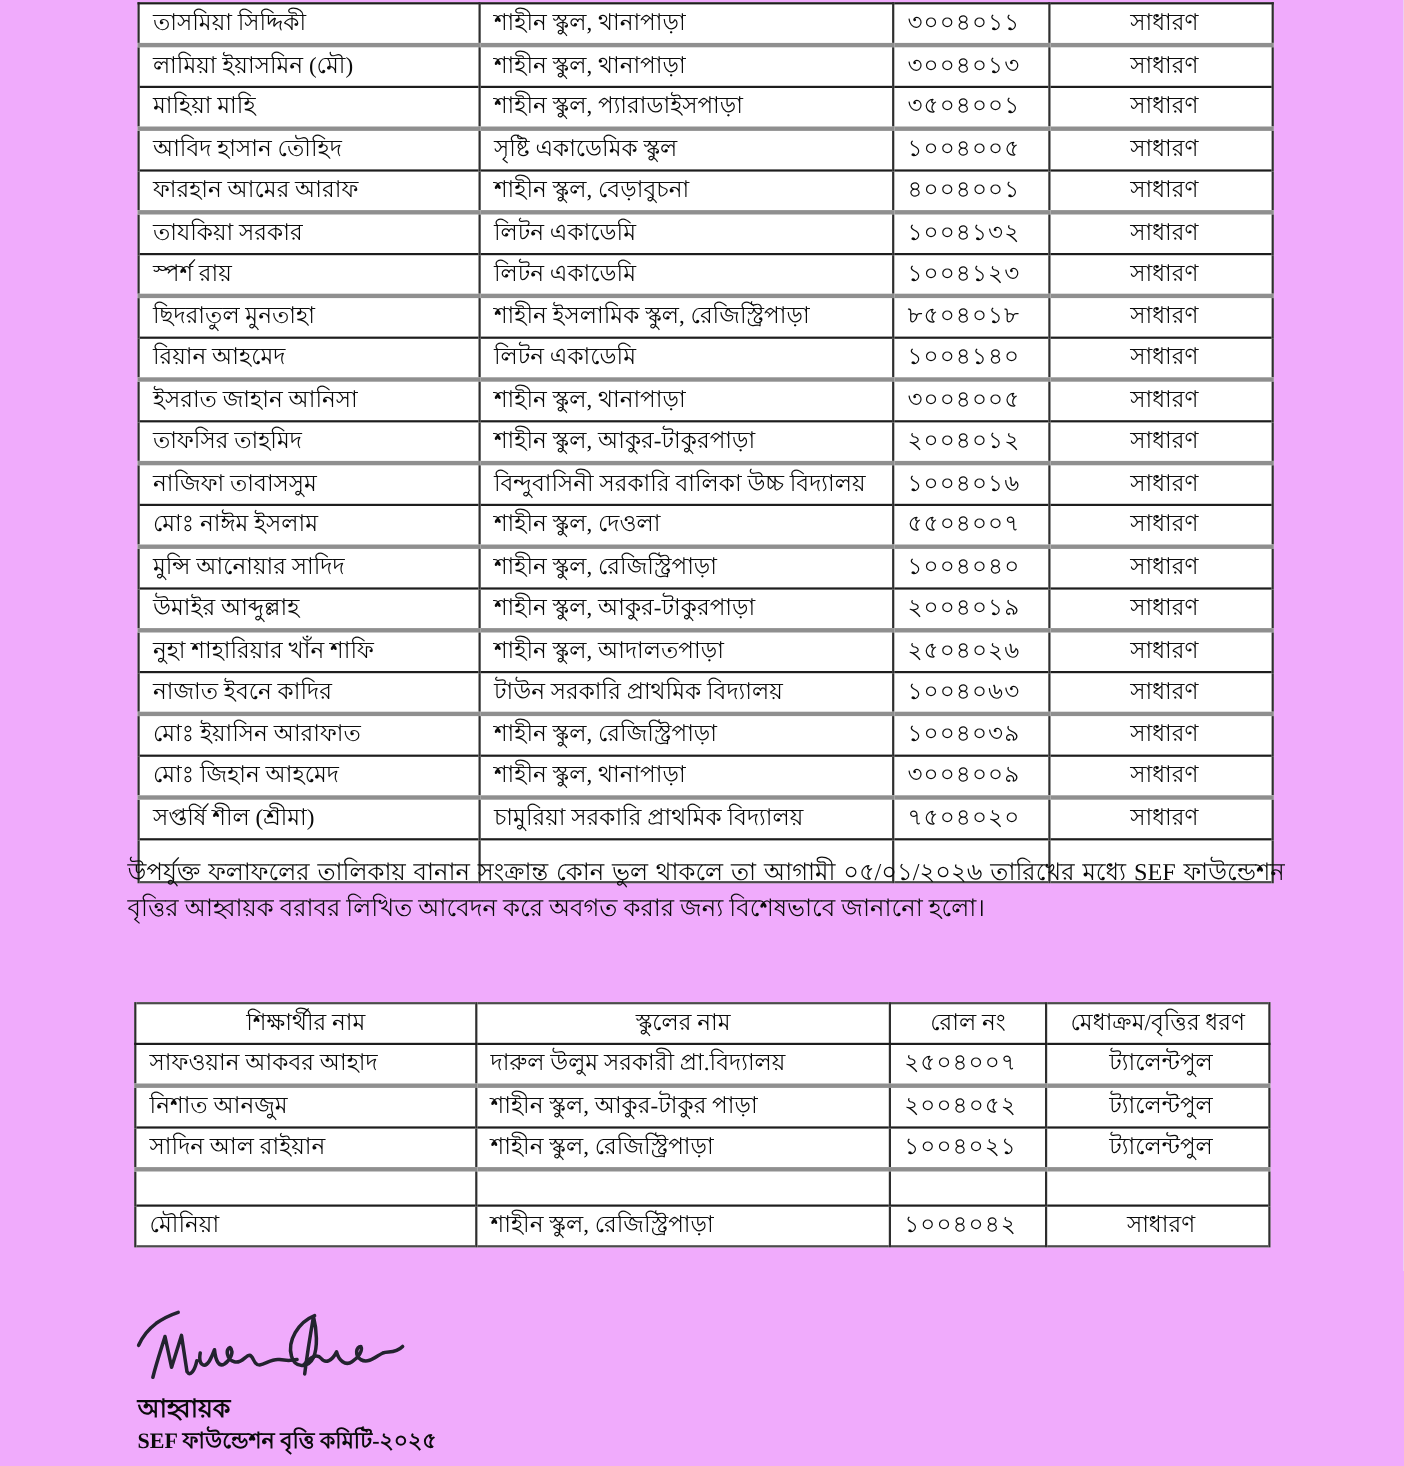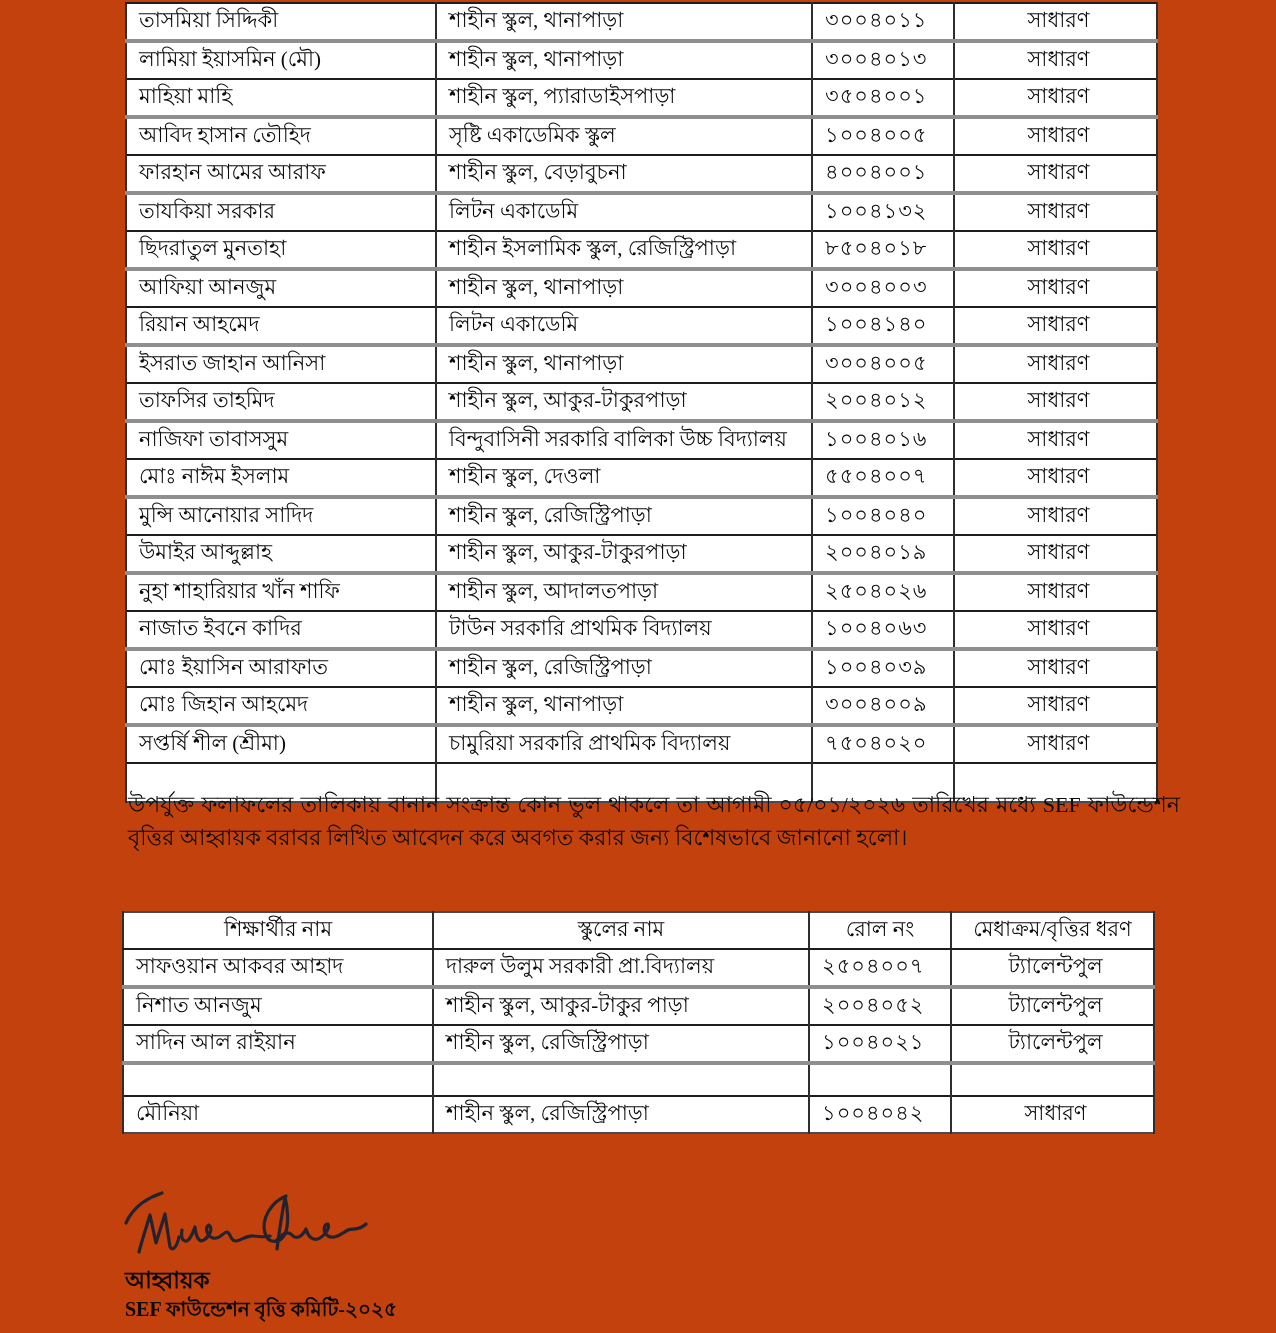--- a/index.html
+++ b/index.html
@@ -1,21 +1,21 @@
 <!DOCTYPE html>
 <html><head>
 <meta charset="utf-8">
 <style>
   html, body { margin: 0; padding: 0; background: #e9e9e9; }
   .page {
     position: relative;
     width: 1276px;
     height: 1333px;
     margin: 0 auto;
-    background: #c2410c;
+    background: #f0abfc;
     color: #0b0b0b;
     font-family: "Liberation Serif", "DejaVu Serif", serif;
     overflow: hidden;
   }
   .tbl {
     border-collapse: collapse;
     table-layout: fixed;
     position: absolute;
     background: #ffffff;
     border: 2px solid #4a4a4a;
@@ -41,21 +41,21 @@
   .col-name   { width: 310px; }
   .col-school { width: 376px; }
   .col-roll   { width: 142px; }
   .col-type   { width: 203px; }
   .c-roll { padding-left: 30px; letter-spacing: 1px; }
   .c-type { padding-left: 10px; text-align: center; }
   .notice {
     position: absolute;
     left: 112px; top: 772px;
     width: 1052px;
-    margin: 16px;
+    margin: 4px;
     font-size: 22px;
     line-height: 33px;
     text-align: justify;
   }
   .revision-title {
     position: absolute;
     left: 0; top: 866px;
     width: 100%;
     margin: 0;
     text-align: center;
@@ -129,35 +129,35 @@
           <td class="c-type">সাধারণ</td>
         </tr>
 
         <tr>
           <td class="c-name">তাযকিয়া সরকার</td>
           <td class="c-school">লিটন একাডেমি</td>
           <td class="c-roll">১০০৪১৩২</td>
           <td class="c-type">সাধারণ</td>
         </tr>
 
+        <tr>
+          <td class="c-name">স্পর্শ রায়</td>
+          <td class="c-school">লিটন একাডেমি</td>
+          <td class="c-roll">১০০৪১২৩</td>
+          <td class="c-type">সাধারণ</td>
+        </tr>
 
 
         <tr>
           <td class="c-name">ছিদরাতুল মুনতাহা</td>
           <td class="c-school">শাহীন ইসলামিক স্কুল, রেজিস্ট্রিপাড়া</td>
           <td class="c-roll">৮৫০৪০১৮</td>
           <td class="c-type">সাধারণ</td>
         </tr>
 
-        <tr>
-          <td class="c-name">আফিয়া আনজুম</td>
-          <td class="c-school">শাহীন স্কুল, থানাপাড়া</td>
-          <td class="c-roll">৩০০৪০০৩</td>
-          <td class="c-type">সাধারণ</td>
-        </tr>
 
         <tr>
           <td class="c-name">রিয়ান আহমেদ</td>
           <td class="c-school">লিটন একাডেমি</td>
           <td class="c-roll">১০০৪১৪০</td>
           <td class="c-type">সাধারণ</td>
         </tr>
 
         <tr>
           <td class="c-name">ইসরাত জাহান আনিসা</td>

